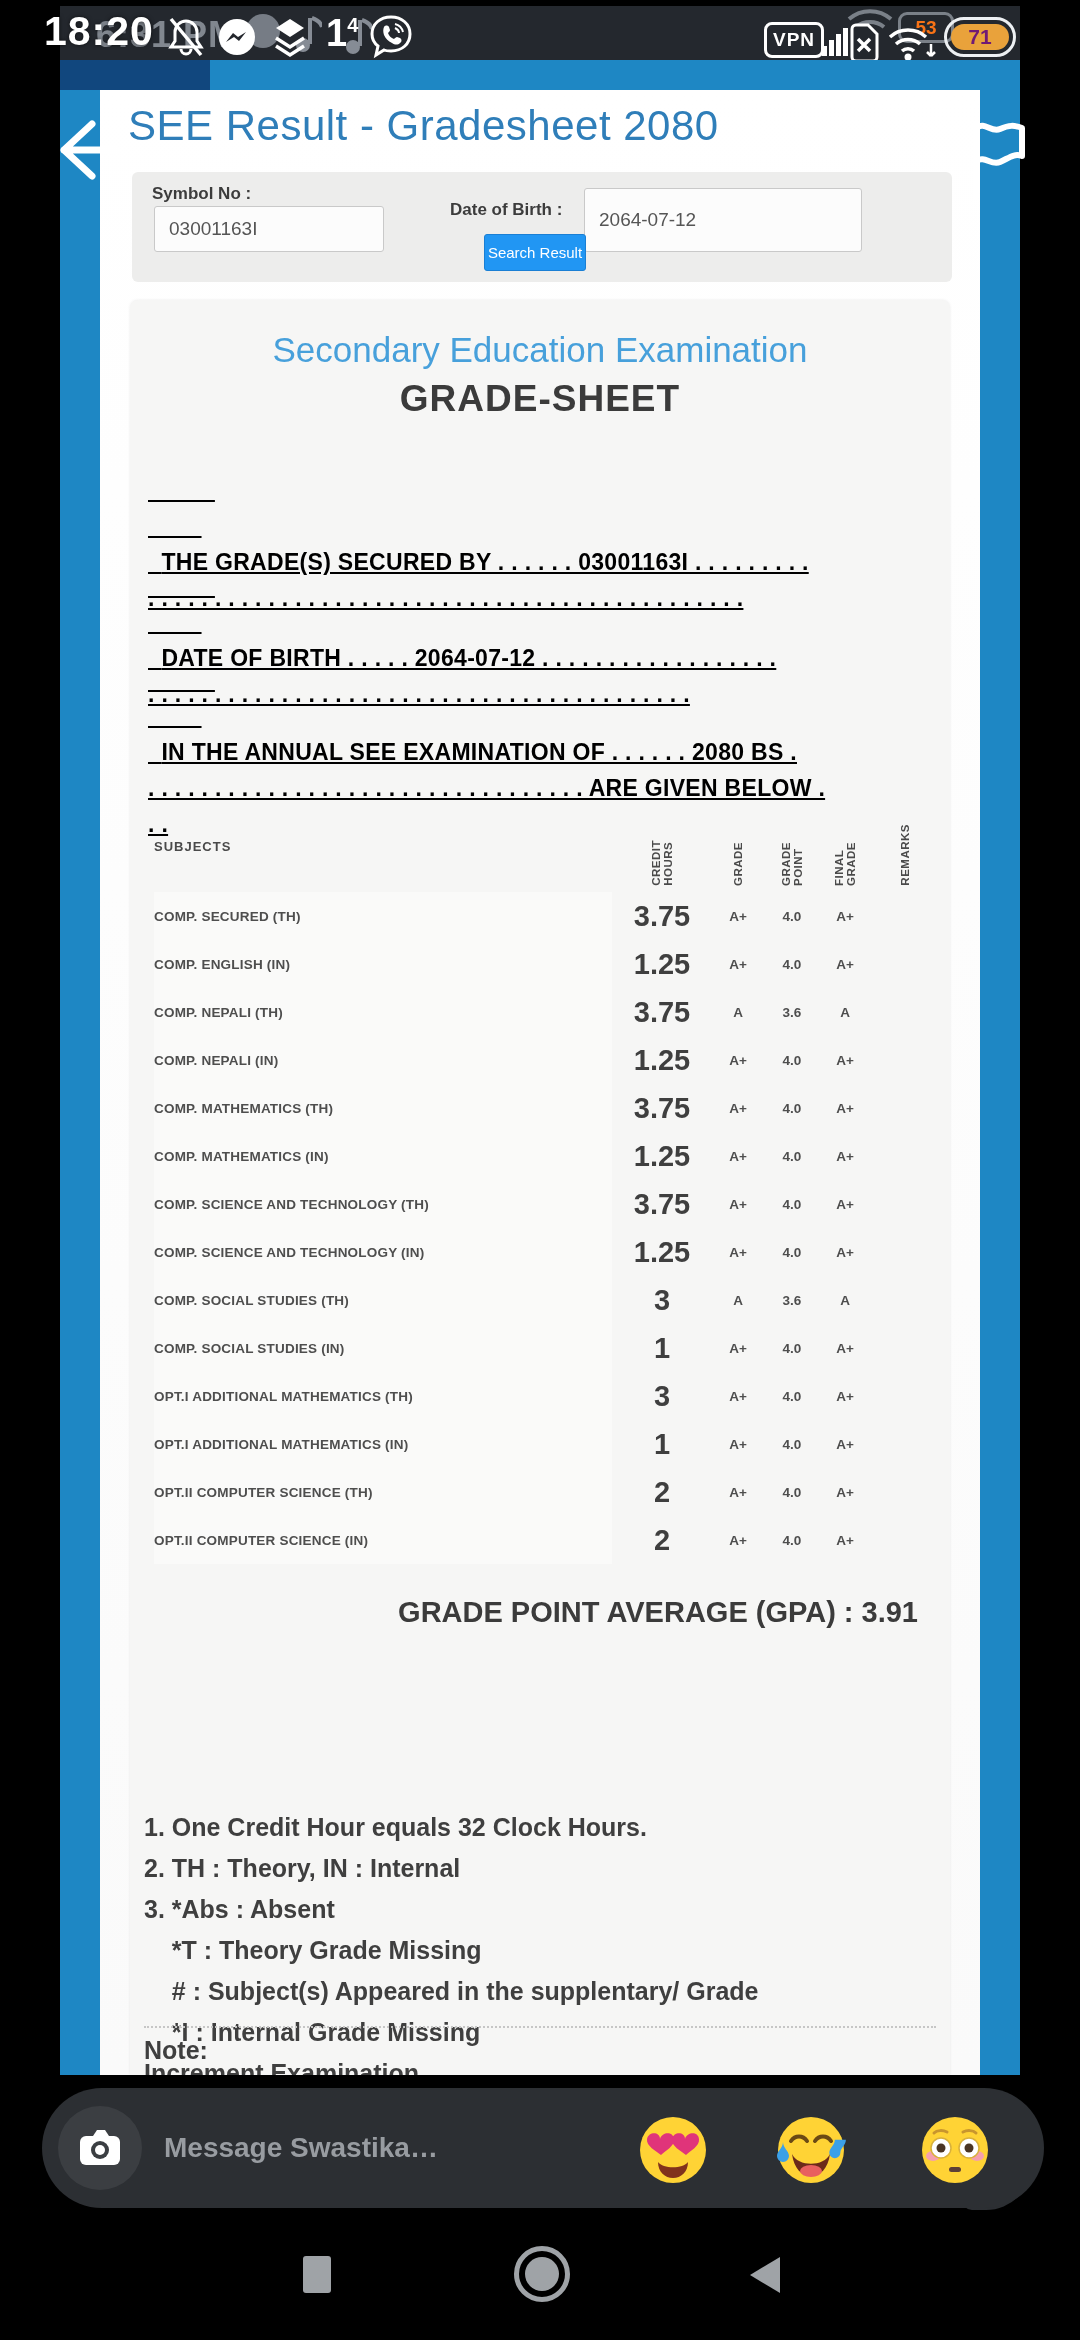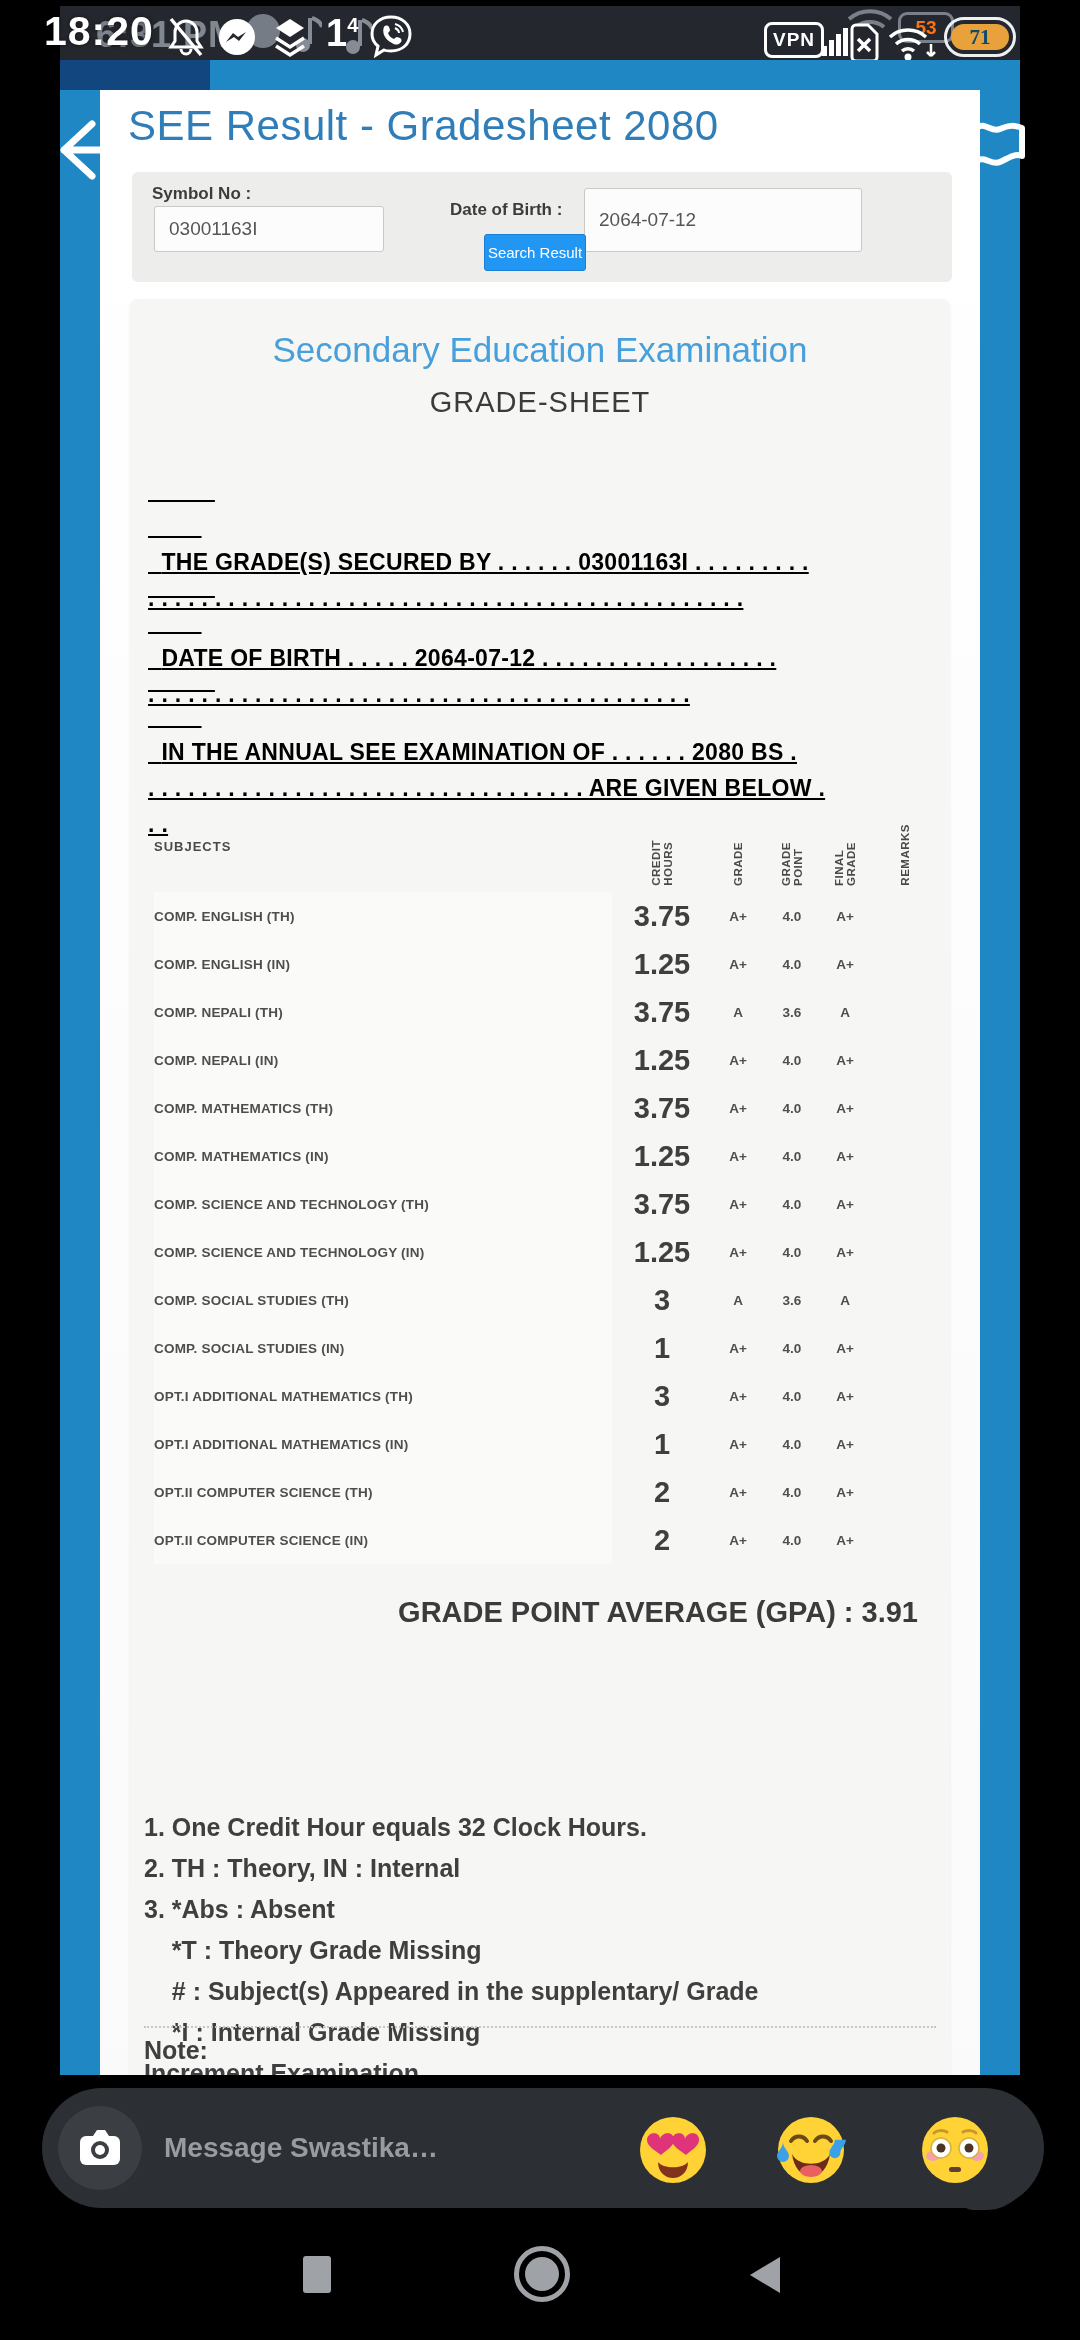--- a/index.html
+++ b/index.html
@@ -10,37 +10,37 @@
   
   .sb-under{position:absolute;left:60px;top:6px;width:960px;height:54px;background:#24282e;}
   .sb-undertime{position:absolute;left:96px;top:14px;font-size:36px;color:#81878f;font-weight:700;letter-spacing:1px;}
   .sb-time{position:absolute;left:44px;top:8px;font-size:41px;color:#fff;font-weight:700;letter-spacing:1px;text-shadow:0 0 4px rgba(0,0,0,.6);}
   .sb-icon{position:absolute;top:18px;}
   .sb-badge14{position:absolute;left:326px;top:12px;color:#fff;font-weight:700;font-size:38px;}
   .sb-badge14 sup{font-size:20px;vertical-align:super;}
   .vpn-box{position:absolute;left:764px;top:22px;width:60px;height:36px;border:3px solid #fff;border-radius:8px;color:#fff;font-size:19px;font-weight:700;text-align:center;line-height:30px;letter-spacing:1px;}
   .pill53{position:absolute;left:898px;top:12px;width:56px;height:31px;border:3px solid #7a8088;border-radius:9px;color:#f97316;font-size:19px;font-weight:700;text-align:center;line-height:26px;}
   .battery{position:absolute;left:944px;top:17px;width:72px;height:40px;border:3px solid #edf0f3;border-radius:20px;}
-  .battery-fill{position:absolute;left:4px;top:4px;right:4px;bottom:4px;background:#e9a23b;border-radius:13px;color:#0c4a6e;font-size:21px;font-weight:700;text-align:center;line-height:26px;font-family:Liberation Serif, serif;}
+  .battery-fill{position:absolute;left:4px;top:4px;right:4px;bottom:4px;background:#e9a23b;border-radius:13px;color:#701a75;font-size:21px;font-weight:700;text-align:center;line-height:26px;}
 
   
   .blueband{position:absolute;left:60px;top:60px;width:960px;height:30px;background:#1e87c4;}
   .blueband-navy{position:absolute;left:0;top:0;width:150px;height:30px;background:#11477e;}
   .strip{position:absolute;top:90px;width:40px;height:1985px;background:#1e87c4;}
   .page{position:absolute;left:100px;top:90px;width:880px;height:1985px;background:linear-gradient(#ffffff,#fafafa);overflow:hidden;}
   .page-title{position:absolute;left:28px;top:12px;font-size:42px;color:#2f7eb9;letter-spacing:.5px;}
 
   .form-panel{position:absolute;left:32px;top:82px;width:820px;height:110px;background:#ededec;border-radius:6px;}
   .fld-label{position:absolute;font-size:17px;font-weight:700;color:#3c3c3c;}
   .fld-input{position:absolute;background:#fcfcfc;border:1px solid #c9c9c9;border-radius:3px;font-size:19px;color:#555;padding:0 14px;font-family:"Liberation Sans",sans-serif;}
   .btn-search{position:absolute;left:352px;top:62px;width:102px;height:37px;background:#2196f3;border:1px solid #1a7fd4;border-radius:3px;color:#fff;font-size:15px;text-align:center;line-height:35px;cursor:pointer;}
 
   .card{position:absolute;left:30px;top:210px;width:820px;height:1775px;background:#f6f6f5;border-radius:8px 8px 0 0;box-shadow:0 0 3px rgba(0,0,0,.08);}
   .org-title{position:absolute;top:30px;width:100%;text-align:center;font-size:35px;color:#47a0db;}
-  .doc-title{position:absolute;top:86px;width:100%;text-align:center;font-size:29px;font-weight:400;color:#3b3b3b;letter-spacing:1px;}
+  .doc-title{position:absolute;top:78px;width:100%;text-align:center;font-size:37px;font-weight:700;color:#3b3b3b;letter-spacing:1px;}
   .para{position:absolute;left:18px;width:788px;font-size:23px;font-weight:700;color:#000000;line-height:36px;white-space:pre-wrap;letter-spacing:.3px;text-decoration:underline;}
   .p1{top:136px;} .p2{top:232px;} .p3{top:326px;}
 
   .thead{position:absolute;left:0;top:506px;width:820px;height:80px;display:flex;align-items:flex-end;padding:0 10px 0 24px;}
   .trows{position:absolute;left:0;top:592px;width:820px;}
   .trow{display:flex;align-items:center;height:48px;padding:0 10px 0 24px;}
   .c-sub{flex:1;font-size:13.5px;font-weight:700;color:#4e4e4e;letter-spacing:.2px;background:rgba(255,255,255,.45);align-self:stretch;display:flex;align-items:center;}
   .c-credit{width:100px;text-align:center;font-size:29px;font-weight:700;color:#3f3f3f;}
   .c-grade{width:52px;text-align:center;font-size:13.5px;font-weight:700;color:#4e4e4e;}
   .c-point{width:56px;text-align:center;font-size:13.5px;font-weight:700;color:#4e4e4e;}
@@ -196,21 +196,21 @@
 GRADE</span>
             </div>
           <div class="c-rem vhead">
               <span>REMARKS</span>
             </div>
         </div>
 
         <div class="trows">
 
             <div class="trow">
-              <div class="c-sub">COMP. ENGLISH (TH)</div>
+              <div class="c-sub">COMP. SECURED (TH)</div>
               <div class="c-credit">3.75</div>
               <div class="c-grade">A+</div>
               <div class="c-point">4.0</div>
               <div class="c-final">A+</div>
               <div class="c-rem"></div>
             </div>
 
             <div class="trow">
               <div class="c-sub">COMP. ENGLISH (IN)</div>
               <div class="c-credit">1.25</div>

